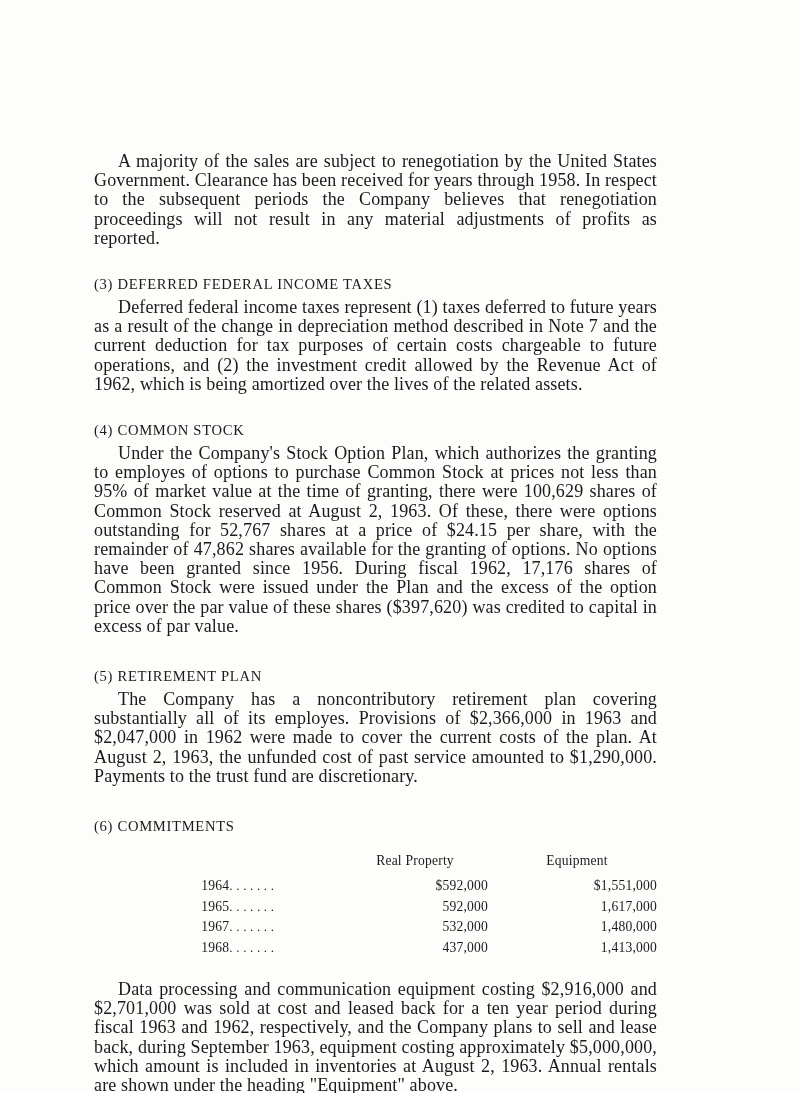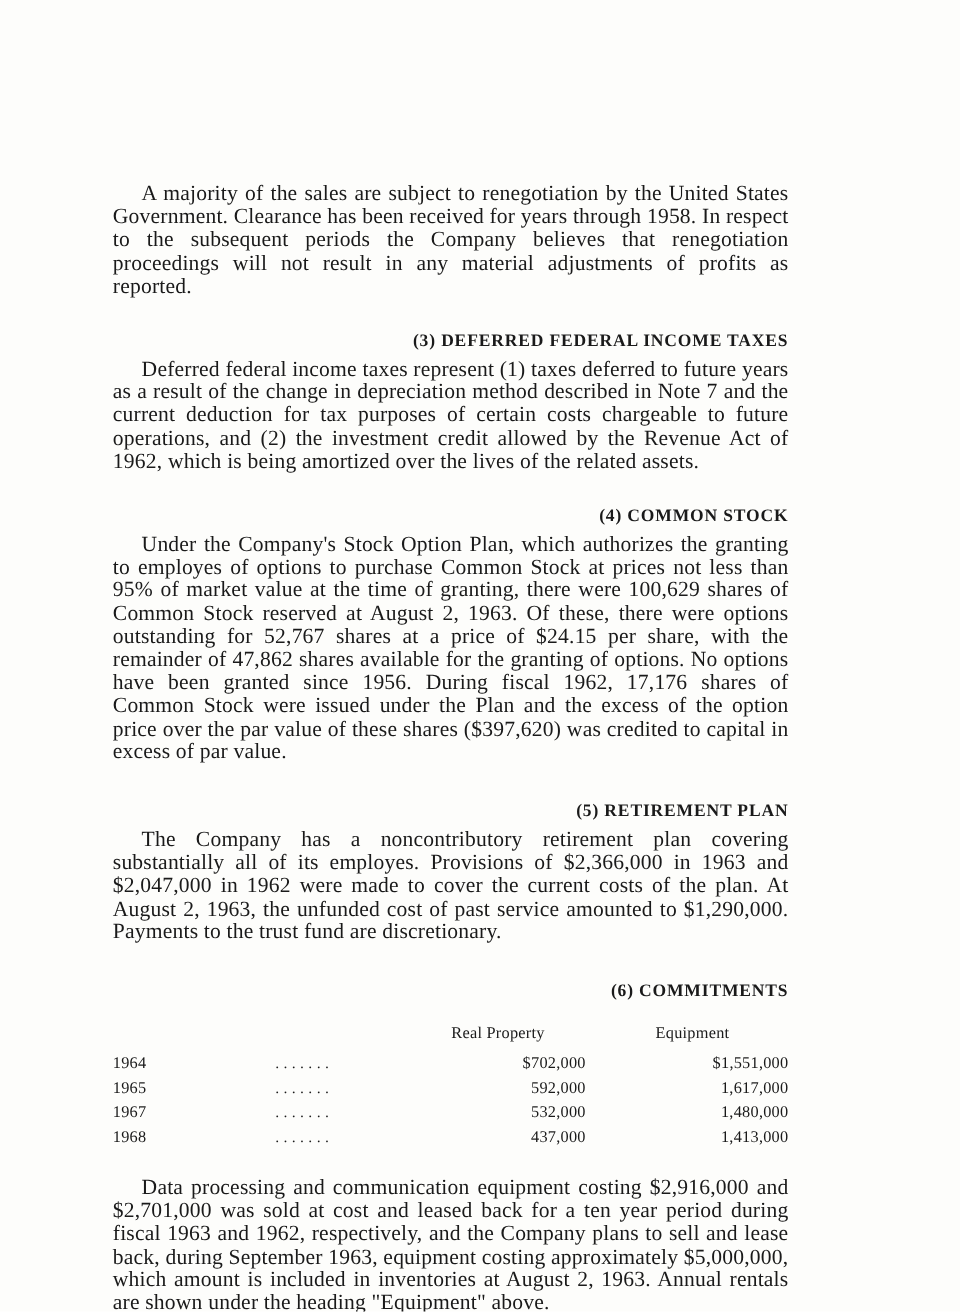--- a/index.html
+++ b/index.html
@@ -34,23 +34,22 @@
     text-justify: inter-word;
     letter-spacing: 0.15px;
   }
   p.indent {
     text-indent: 24px;
   }
   .section-head {
     margin: 0;
     font-size: 14.6px;
     line-height: 20px;
-    font-weight: bold;
+    font-weight: normal;
     letter-spacing: 0.7px;
-    text-align: right;
   }
   .gap-head-before { margin-top: 26px; }
   .gap-head-after { margin-top: 4px; }
   .gap-big { margin-top: 30px; }
   .gap-med { margin-top: 22px; }
 
   
   .lease-table {
     margin-top: 14px;
     width: 100%;
@@ -63,21 +62,21 @@
     text-align: center;
     padding-bottom: 5px;
     letter-spacing: 0.2px;
   }
   .lease-table td {
     padding: 0.5px 0;
     letter-spacing: 0.2px;
   }
   .col-year {
     width: 108px;
-    text-align: left;
+    text-align: right;
     padding-right: 4px;
   }
   .col-dots {
     width: 92px;
     text-align: left;
     letter-spacing: 3.2px;
     font-size: 13px;
   }
   .col-real {
     width: 120px;
@@ -128,21 +127,21 @@
             <th class="col-year"></th>
             <th class="col-dots"></th>
             <th class="col-real">Real Property</th>
             <th class="col-equip">Equipment</th>
           </tr>
         </thead>
         <tbody>
           <tr>
             <td class="col-year">1964</td>
             <td class="col-dots">. . . . . . .</td>
-            <td class="col-real">$702,000</td>
+            <td class="col-real">$592,000</td>
             <td class="col-equip">$1,551,000</td>
           </tr>
           <tr>
             <td class="col-year">1965</td>
             <td class="col-dots">. . . . . . .</td>
             <td class="col-real">592,000</td>
             <td class="col-equip">1,617,000</td>
           </tr>
           <tr>
             <td class="col-year">1967</td>

